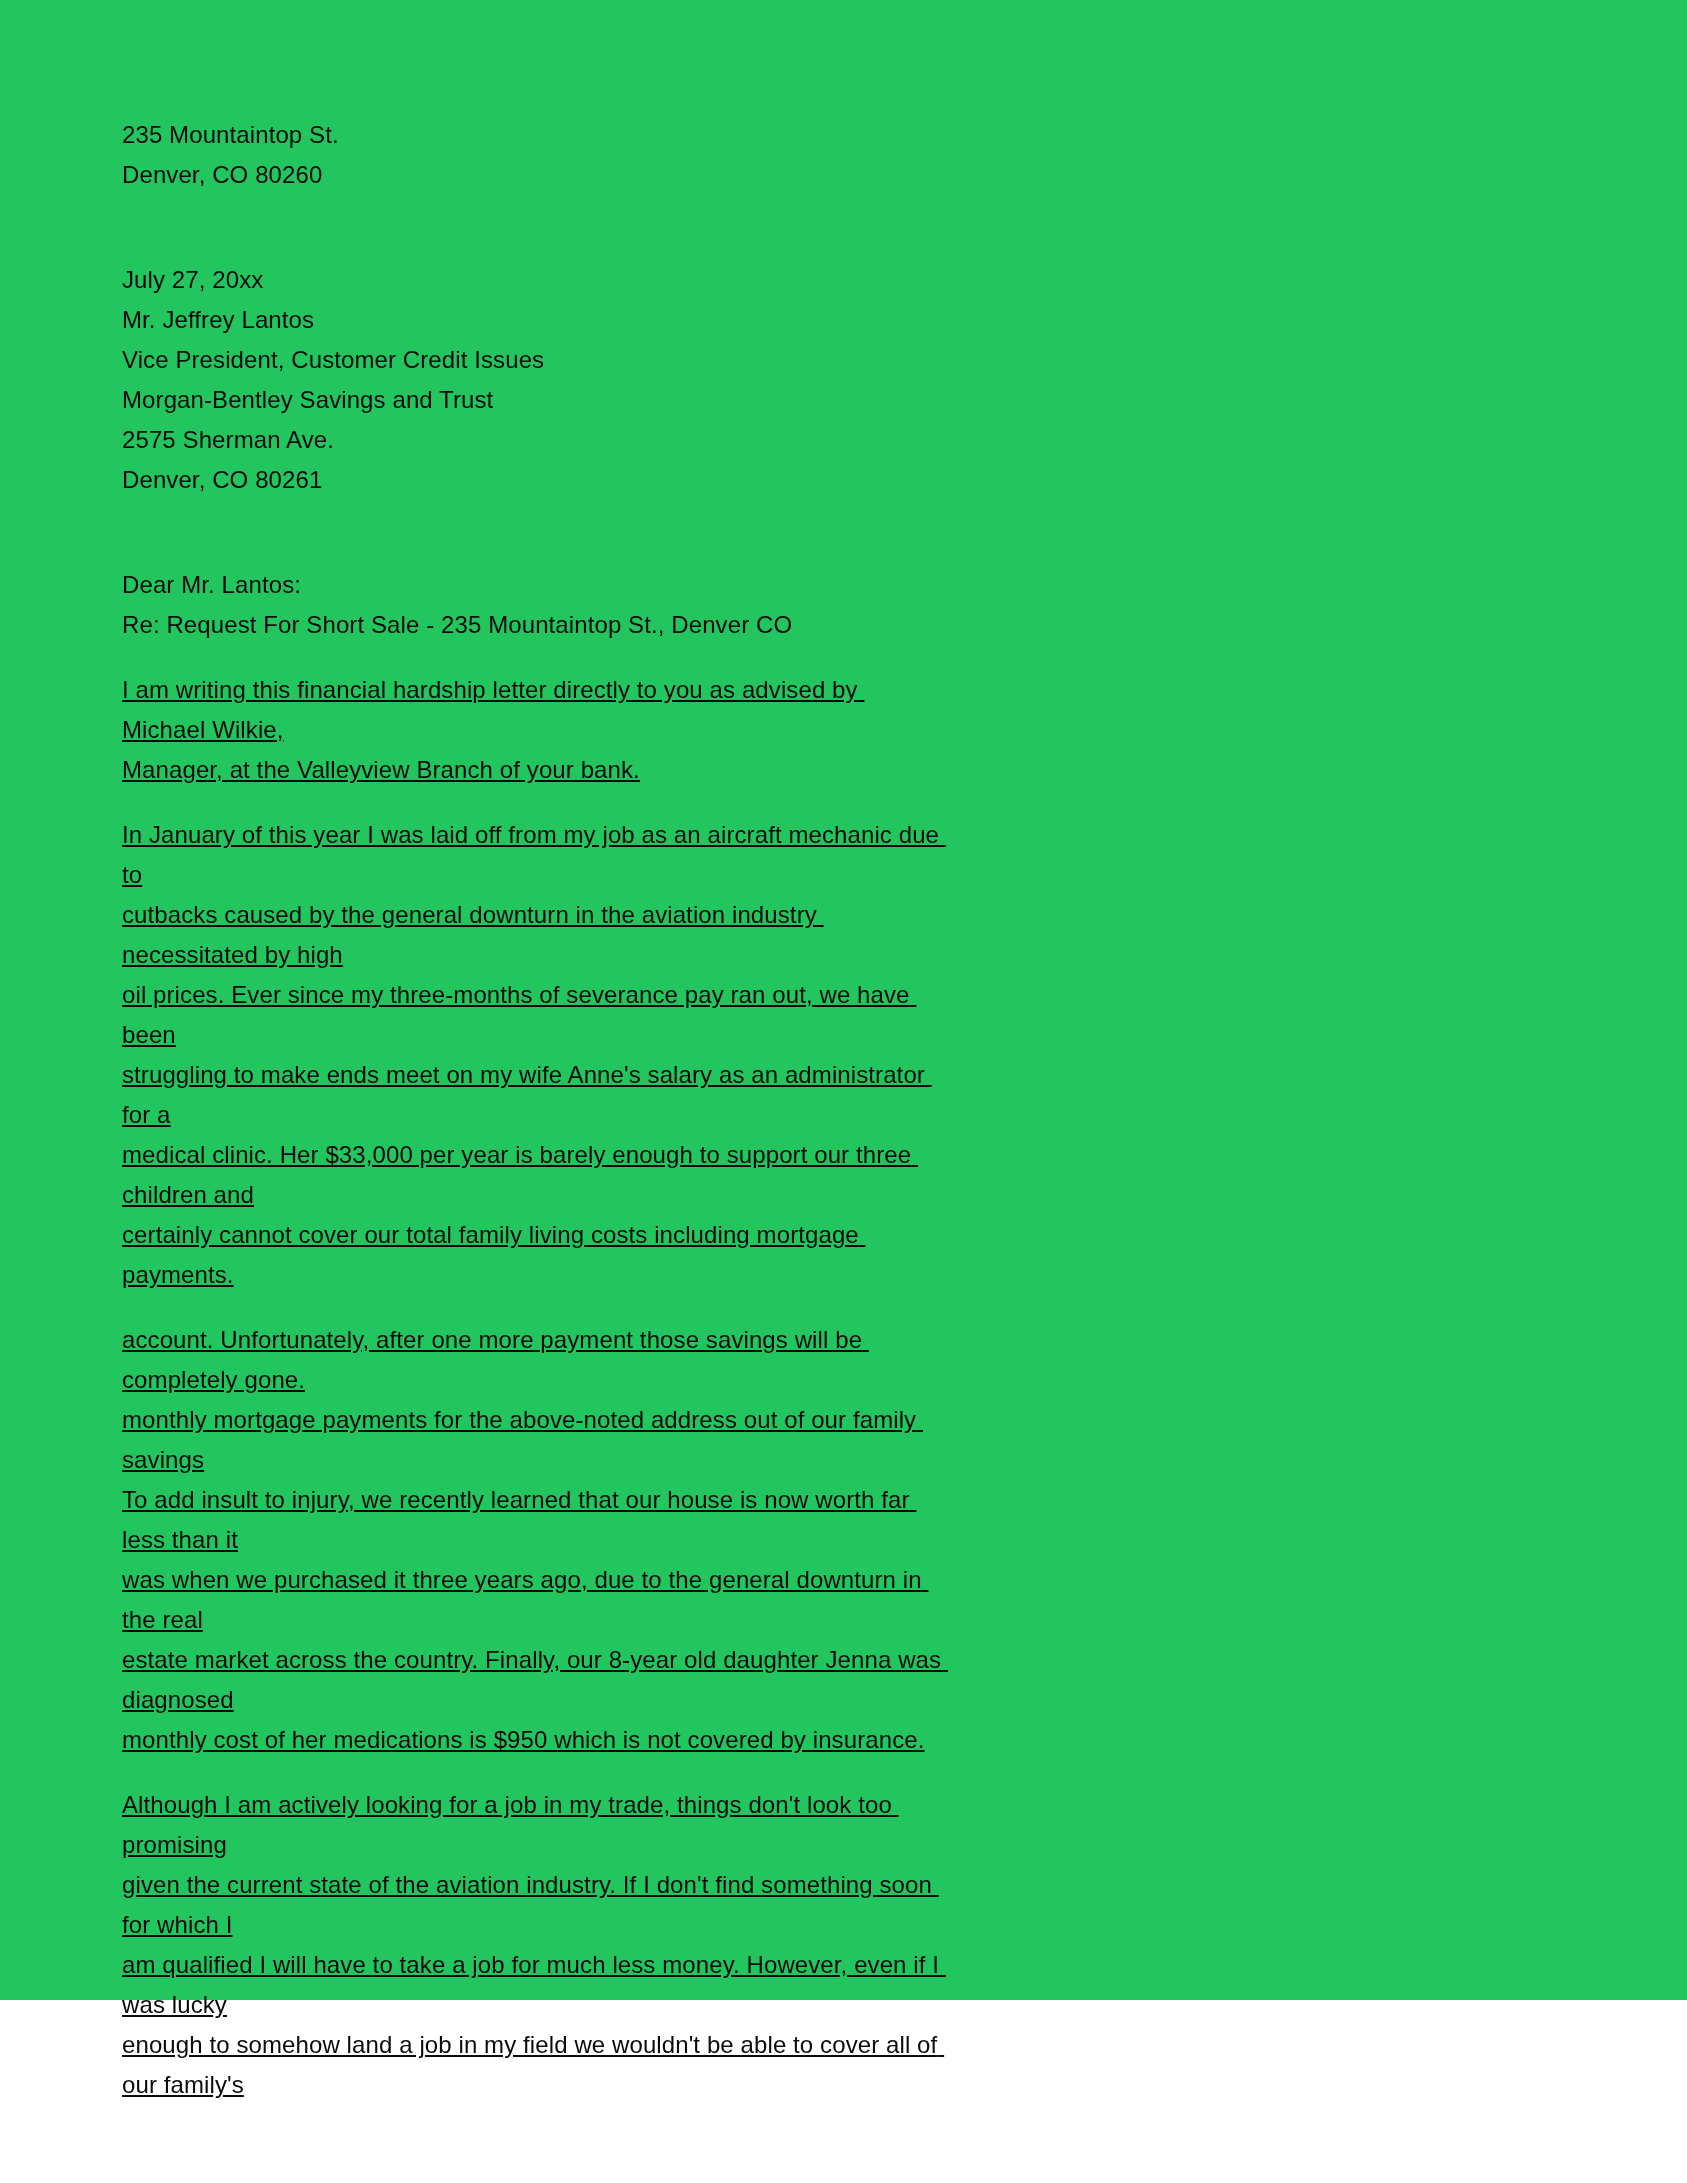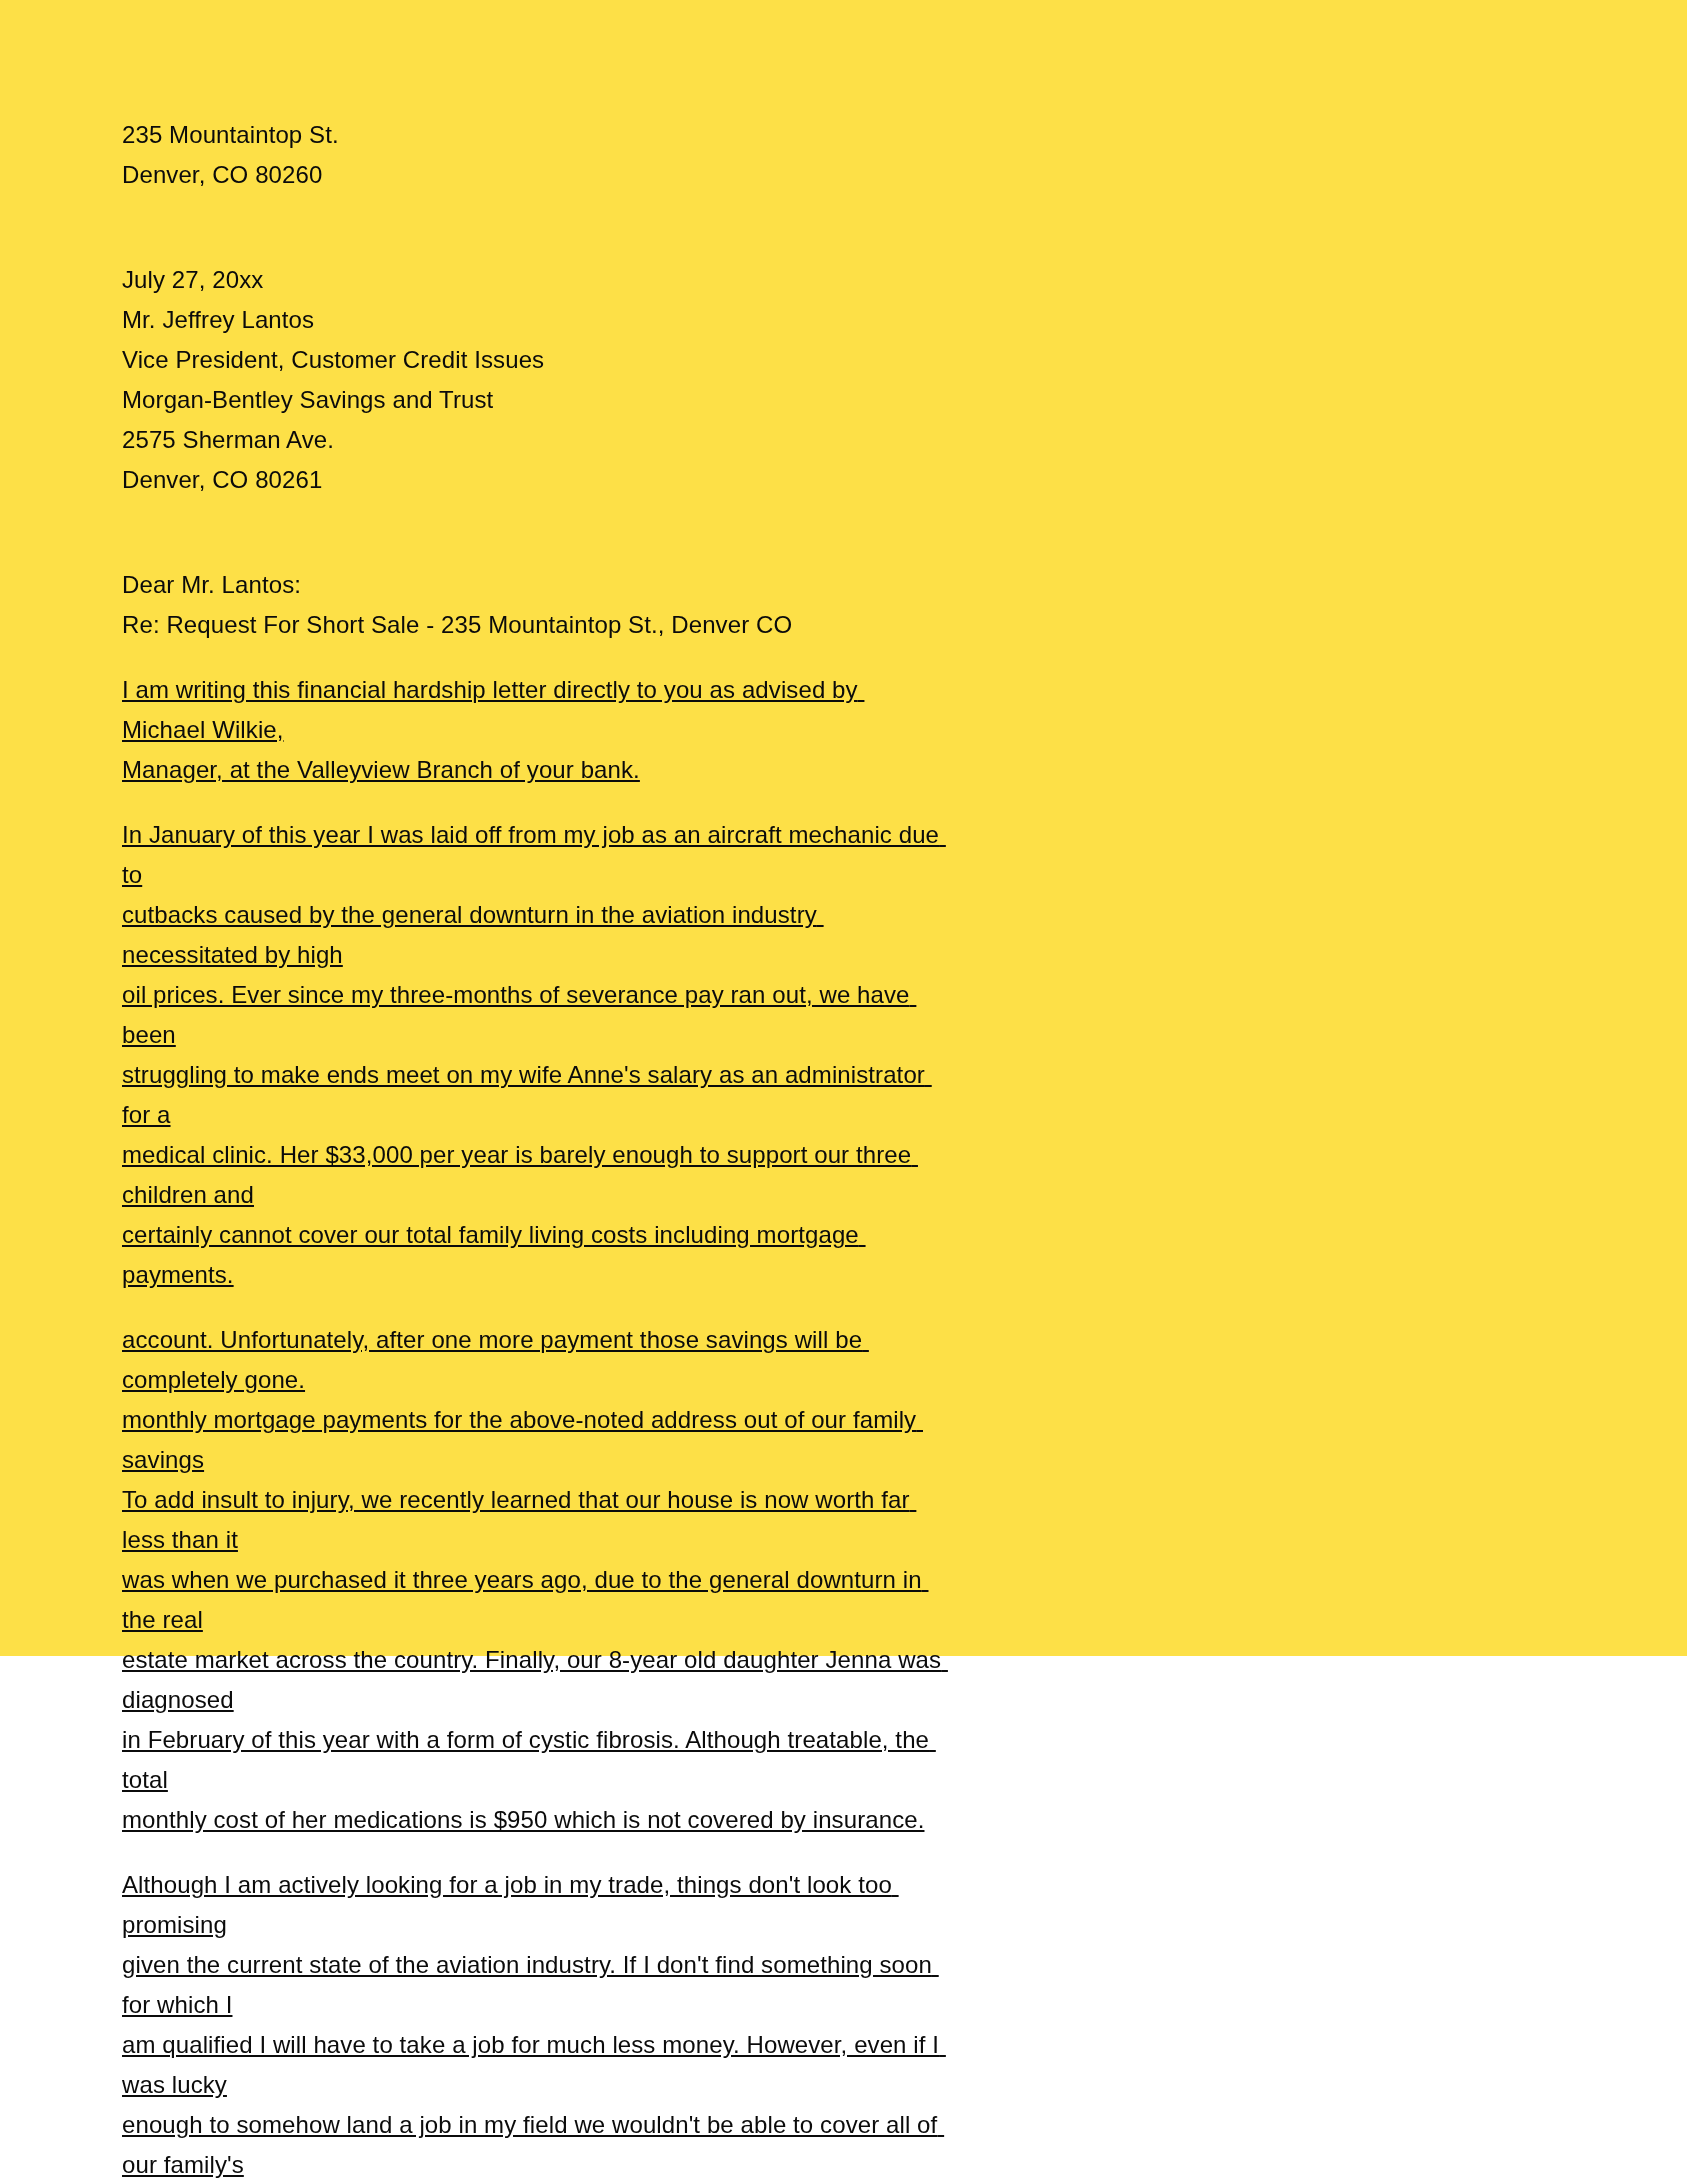--- a/index.html
+++ b/index.html
@@ -17,22 +17,22 @@
     color: #000000;
     -webkit-font-smoothing: antialiased;
   }
 
   
   #page-sheet {
     position: absolute;
     left: 0;
     top: 0;
     width: 1687px;
-    height: 1656px;
-    background: #fde047;
+    height: 2000px;
+    background: #22c55e;
   }
 
   
   #letter {
     position: absolute;
     left: 122px;
     top: 115px;
     width: 821px;
     font-size: 24px;
     line-height: 40px;
@@ -125,21 +125,20 @@
     </div>
 
     <div class="gap-para"></div>
 
     <div class="block para">
       <span class="line">account. Unfortunately, after one more payment those savings will be completely gone.</span>
       <span class="line">monthly mortgage payments for the above-noted address out of our family savings</span>
       <span class="line">To add insult to injury, we recently learned that our house is now worth far less than it</span>
       <span class="line">was when we purchased it three years ago, due to the general downturn in the real</span>
       <span class="line">estate market across the country. Finally, our 8-year old daughter Jenna was diagnosed</span>
-      <span class="line">in February of this year with a form of cystic fibrosis. Although treatable, the total</span>
       <span class="line">monthly cost of her medications is $950 which is not covered by insurance.</span>
     </div>
 
     <div class="gap-para"></div>
 
     <div class="block para">
       <span class="line">Although I am actively looking for a job in my trade, things don't look too promising</span>
       <span class="line">given the current state of the aviation industry. If I don't find something soon for which I</span>
       <span class="line">am qualified I will have to take a job for much less money. However, even if I was lucky</span>
       <span class="line">enough to somehow land a job in my field we wouldn't be able to cover all of our family's</span>

